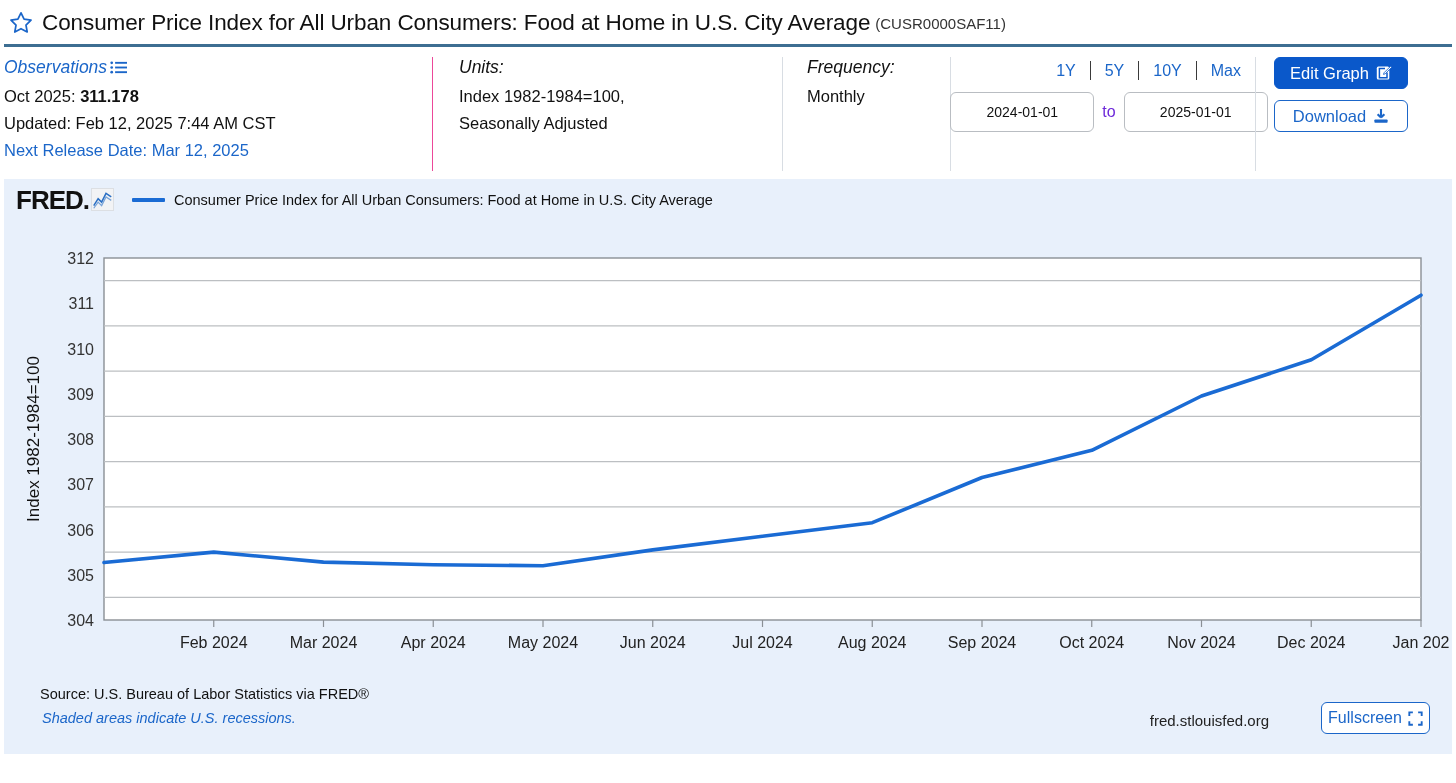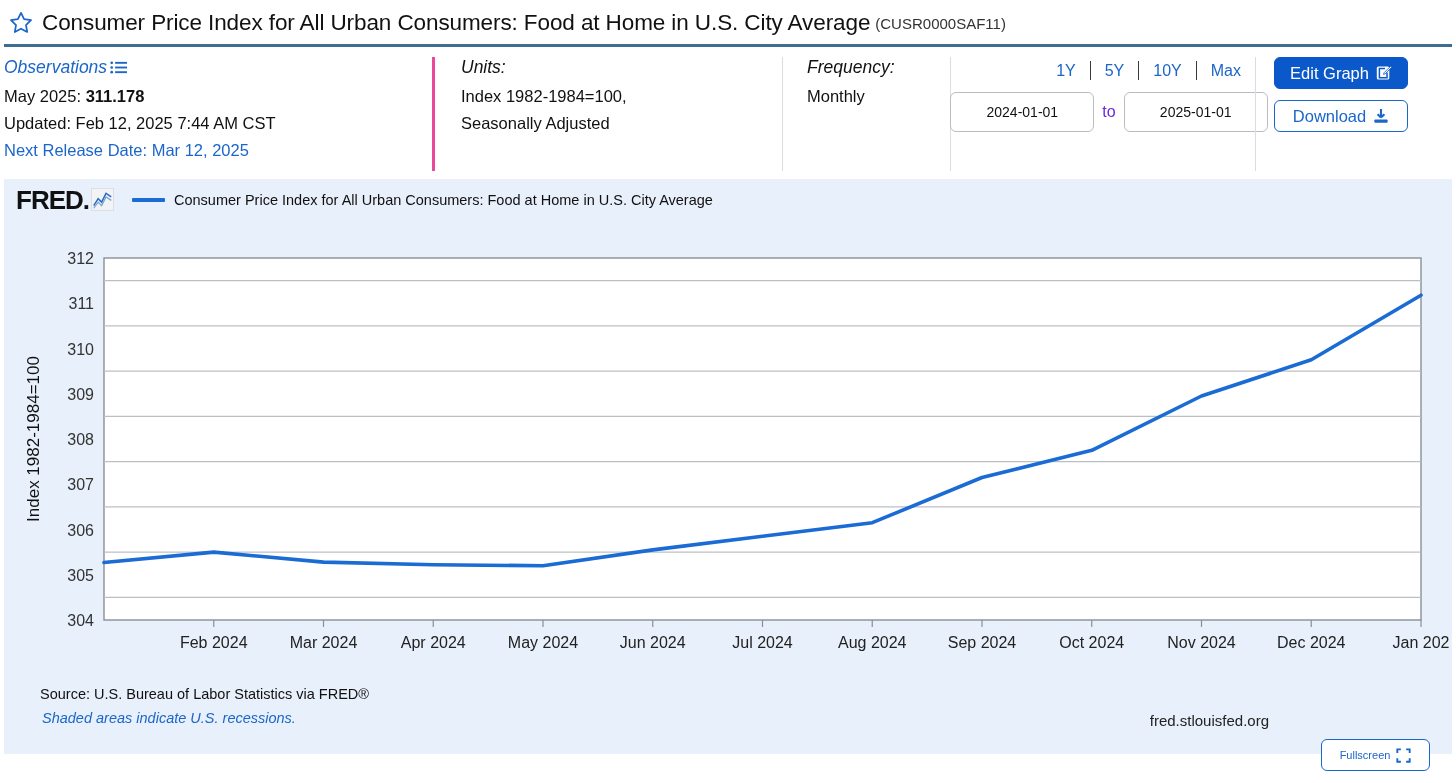--- a/index.html
+++ b/index.html
@@ -55,21 +55,21 @@
     display: flex;
     align-items: stretch;
     height: 124px;
     box-sizing: border-box;
     padding-top: 10px;
   }
   .meta-col {
     box-sizing: border-box;
   }
   .col-observations { width: 432px; padding-left: 4px; }
-  .col-units        { width: 350px; padding-left: 26px; border-left: 3px solid #ec4899; }
+  .col-units        { width: 350px; padding-left: 26px; border-left: 1px solid #ec4899; }
   .col-frequency    { width: 168px; padding-left: 24px; border-left: 1px solid #d8dde3; }
   .col-range        { width: 305px; padding-left: 12px; border-left: 1px solid #d8dde3; }
   .col-actions      { flex: 1;      padding-left: 18px; border-left: 1px solid #d8dde3; }
 
   .meta-head {
     font-style: italic;
     font-size: 17.5px;
     color: #1b66c9;
     display: flex;
     align-items: center;
@@ -252,28 +252,27 @@
   }
   .fullscreen-btn {
     position: absolute;
     right: 10px; top: 22px;
     width: 109px;
     height: 32px;
     border: 1px solid #1b66c9;
     border-radius: 6px;
     background: #ffffff;
     color: #1b66c9;
-    font-size: 11px;
+    font-size: 16px;
     display: flex;
     align-items: center;
     justify-content: center;
     gap: 6px;
     cursor: pointer;
     box-sizing: border-box;
-    margin-top: 37px;
   }
 </style>
 </head>
 <body>
 
 <div class="title-row">
   <svg class="star-icon" viewBox="0 0 24 24">
     <path d="M12 2.6l2.85 5.9 6.4.9-4.65 4.5 1.12 6.4-5.72-3.05-5.72 3.05 1.12-6.4L2.75 9.4l6.4-.9z" fill="none" stroke="#1b66c9" stroke-width="1.6" stroke-linejoin="round"></path>
   </svg>
   <span class="series-title">Consumer Price Index for All Urban Consumers: Food at Home in U.S. City Average</span>
@@ -289,21 +288,21 @@
       <svg class="list-icon" viewBox="0 0 20 16">
         <circle cx="2" cy="2.5" r="1.6" fill="#1b66c9"></circle>
           <rect x="6" y="1.4" width="14" height="2.2" fill="#1b66c9"></rect>
         <circle cx="2" cy="8" r="1.6" fill="#1b66c9"></circle>
           <rect x="6" y="6.9" width="14" height="2.2" fill="#1b66c9"></rect>
         <circle cx="2" cy="13.5" r="1.6" fill="#1b66c9"></circle>
           <rect x="6" y="12.4" width="14" height="2.2" fill="#1b66c9"></rect>
       </svg>
     </div>
     <div class="meta-line">
-      <span>May 2025: </span><b>311.178</b>
+      <span>Oct 2025: </span><b>311.178</b>
     </div>
     <div class="meta-line">Updated: Feb 12, 2025 7:44 AM CST</div>
     <div class="meta-link">Next Release Date: Mar 12, 2025</div>
   </div>
 
   <div class="meta-col col-units">
     <div class="meta-head plain">Units:</div>
     <div class="meta-line">Index 1982-1984=100,</div>
     <div class="meta-line">Seasonally Adjusted</div>
   </div>

